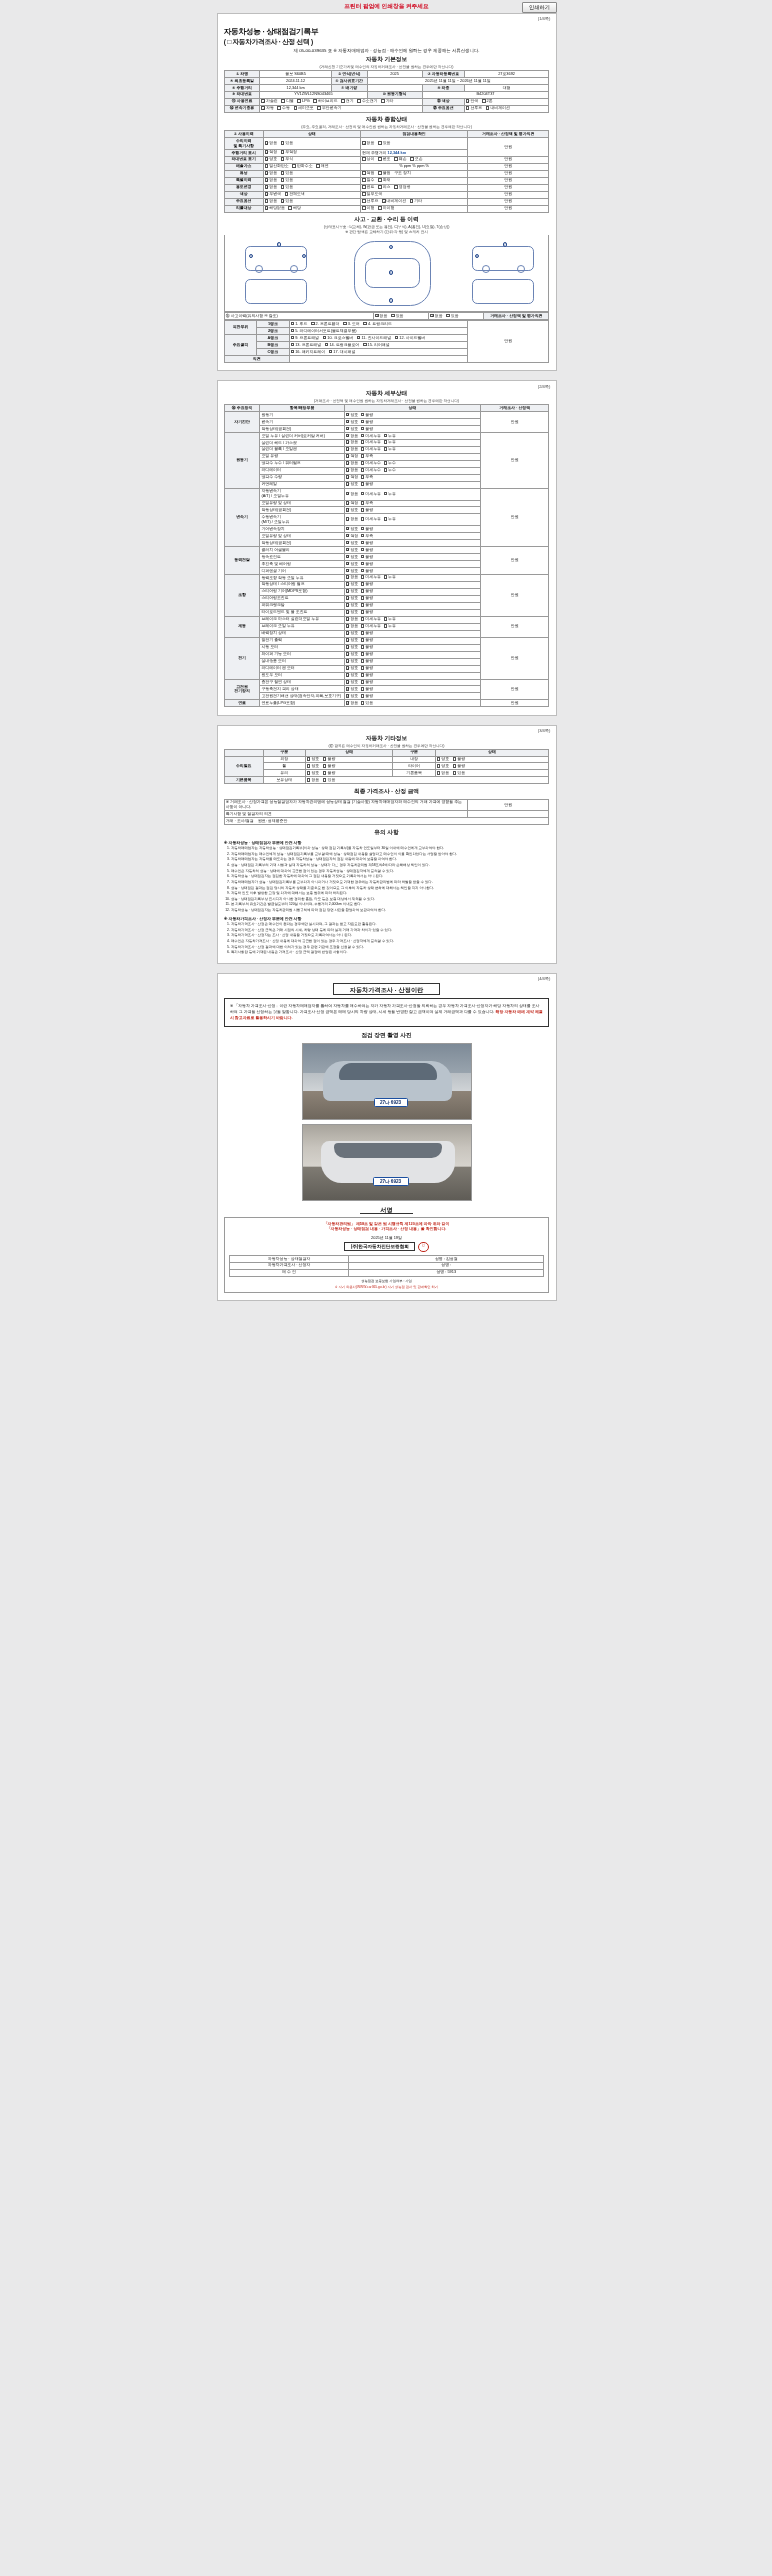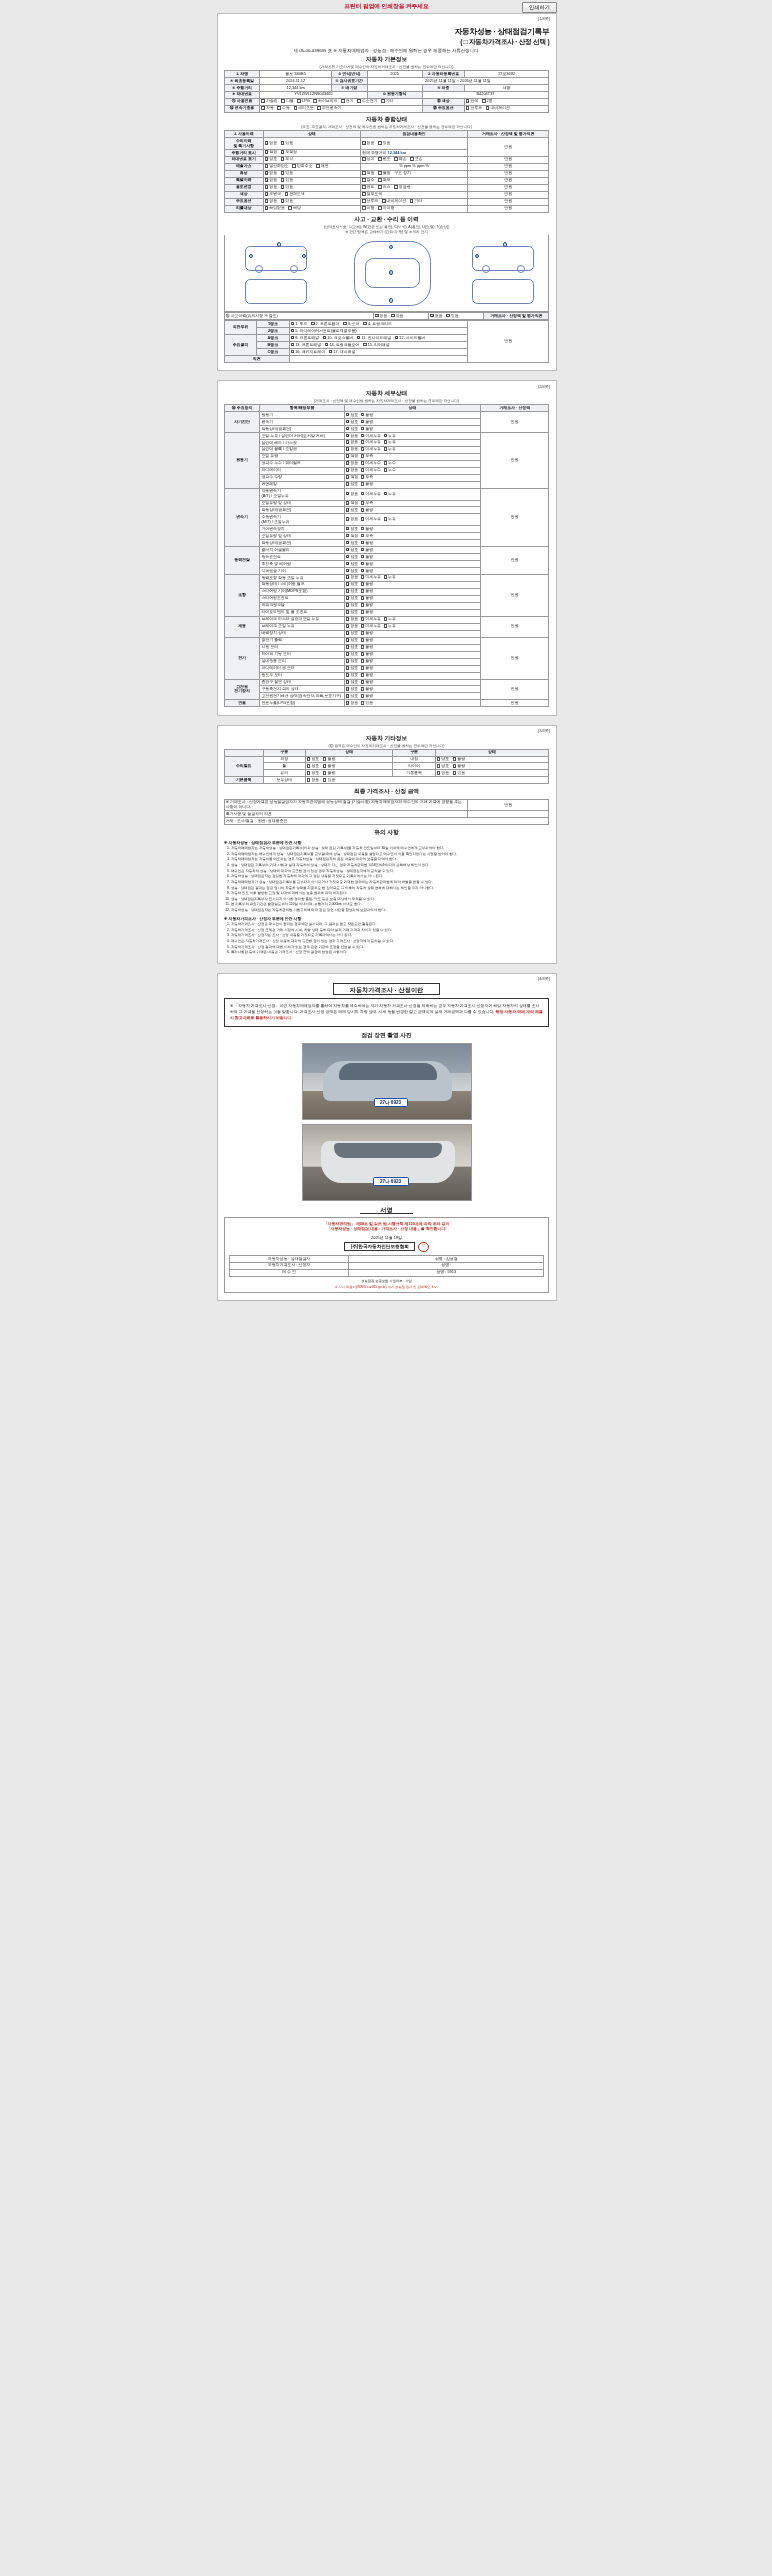--- a/index.html
+++ b/index.html
@@ -20,21 +20,21 @@
     position:absolute; right:216px; top:2.1px;
     border:0.5px solid #8a8a8a; background:linear-gradient(#fff,#e2e2e2);
     padding:1px 6.2px; font-size:5.2px; border-radius:1px;
   }
   .page {
     width:340px; margin:0 auto 9.3px auto; background:#fff;
     border:0.5px solid #bdbdbd; position:relative; padding:5.2px 6.2px 7.2px 6.2px;
   }
   .pagenum { position:absolute; right:5.2px; top:2.1px; font-size:4.1px; color:#444; }
   .doc-title {
-    text-align:right; font-size:7.7px; font-weight:bold; letter-spacing:-0.3px;
+    text-align:left; font-size:7.7px; font-weight:bold; letter-spacing:-0.3px;
     margin:7.2px 0 1px 0; line-height:1.35;
   }
   .doc-title .sub { font-size:6.7px; display:block; font-weight:bold; }
   .docline { text-align:center; font-size:4.4px; margin:1.5px 0 3.1px 0; }
   .sect-title {
     text-align:center; font-weight:bold; font-size:5.7px; margin:3.6px 0 1px 0;
   }
   .sect-note { text-align:center; font-size:3.6px; color:#333; margin-bottom:1px; }
   table.g { width:100%; border-collapse:collapse; table-layout:fixed; }
   table.g td, table.g th {

